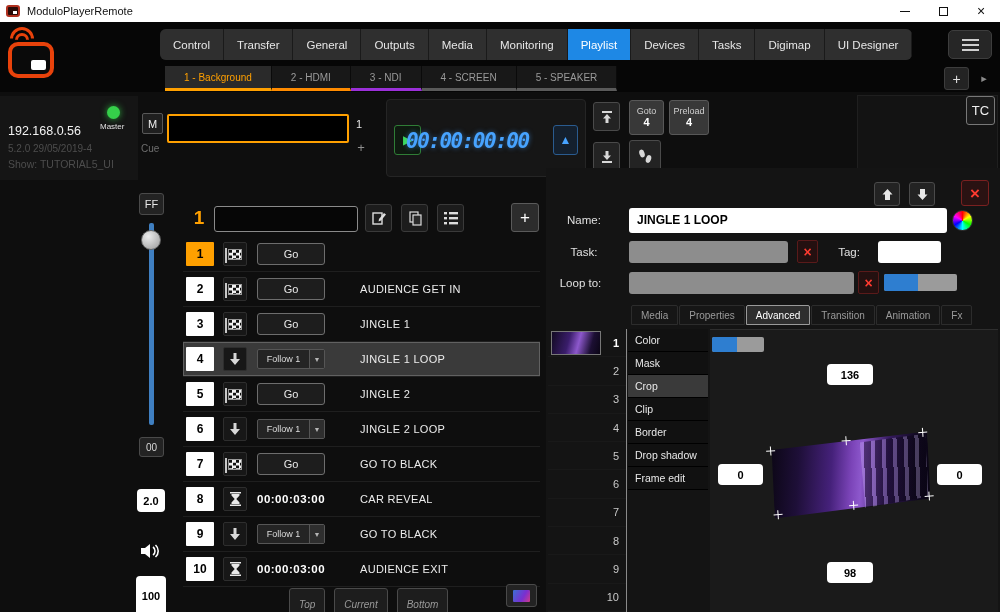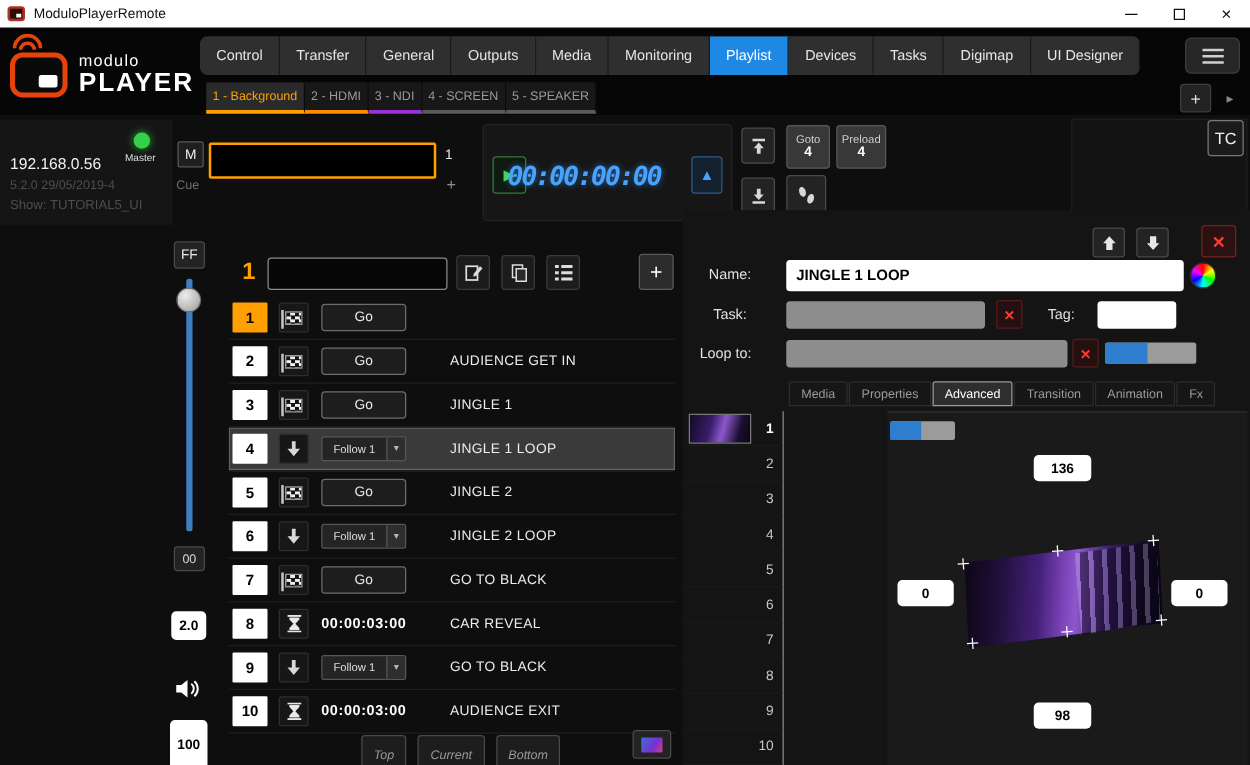--- a/index.html
+++ b/index.html
@@ -29,21 +29,21 @@
   .logo-line1{color:#fff;font-size:13px;letter-spacing:1px;}
   .logo-line2{color:#fff;font-size:21px;font-weight:bold;letter-spacing:1.5px;line-height:1;}
 
   .nav-tabs{position:absolute;left:160px;top:7px;height:31px;display:flex;background:#1c1c1c;border-radius:6px;overflow:hidden;}
   .nav-tab{height:31px;padding:0 13px;display:flex;align-items:center;background:#2f2f2f;color:#e6e6e6;font-size:11.5px;border-right:1px solid #1a1a1a;cursor:default;}
   .nav-tab.active{background:#1e88e5;color:#fff;}
   .hamburger{position:absolute;left:948px;top:8px;width:44px;height:29px;background:#262626;border:1px solid #3d3d3d;border-radius:5px;display:flex;flex-direction:column;justify-content:center;align-items:center;gap:3px;}
   .hamburger span{display:block;width:17px;height:2px;background:#cfcfcf;}
 
   .pl-tabs{position:absolute;left:165px;top:44px;height:25px;display:flex;background:#141414;border-radius:3px;}
-  .pl-tab{height:25px;padding:0 5px;display:flex;align-items:center;background:#181818;color:#9a9a9a;font-size:10px;border-right:1px solid #0a0a0a;border-bottom:3px solid transparent;}
+  .pl-tab{height:25px;padding:0 19px;display:flex;align-items:center;background:#181818;color:#9a9a9a;font-size:10px;border-right:1px solid #0a0a0a;border-bottom:3px solid transparent;}
   .pl-tab.active{background:#2a2a2a;color:#ffa000;border-bottom-color:#ffa000;}
   .pl-tab.u-orange{border-bottom-color:#ff8b00;}
   .pl-tab.u-purple{border-bottom-color:#9b30d9;}
   .pl-tab.u-gray{border-bottom-color:#5a5a5a;}
   .pl-plus{position:absolute;left:944px;top:45px;width:25px;height:23px;background:#232323;border:1px solid #3d3d3d;border-radius:3px;color:#e0e0e0;font-size:14px;display:flex;align-items:center;justify-content:center;}
   .pl-next{position:absolute;left:975px;top:45px;width:18px;height:23px;color:#8a8a8a;font-size:11px;display:flex;align-items:center;justify-content:center;}
 
   
   .server-info{position:absolute;left:0;top:96px;width:138px;height:84px;background:#151515;}
   .green-dot{position:absolute;left:107px;top:10px;width:13px;height:13px;border-radius:50%;background:#35d04a;box-shadow:0 0 7px rgba(53,208,74,.8);}
@@ -188,24 +188,20 @@
       </div>
   </div>
 
   <div class="topbar">
     <div class="logo">
       <div class="logo-icon">
         <div class="wifi-arc a1"></div>
         <div class="wifi-arc a2"></div>
         <div class="logo-screen"></div>
       </div>
-      <div class="logo-text">
-        <div class="logo-line1">modulo</div>
-        <div class="logo-line2">PLAYER</div>
-      </div>
     </div>
 
     <div class="nav-tabs">
       <div class="nav-tab">Control</div>
       <div class="nav-tab">Transfer</div>
       <div class="nav-tab">General</div>
       <div class="nav-tab">Outputs</div>
       <div class="nav-tab">Media</div>
       <div class="nav-tab">Monitoring</div>
       <div class="nav-tab active">Playlist</div>
@@ -541,20 +537,29 @@
         <div class="layer-num">8</div>
       </div>
     <div class="layer-row">
         <div class="layer-num">9</div>
       </div>
     <div class="layer-row">
         <div class="layer-num">10</div>
       </div>
   </div>
 
+  <div class="d-menu">
+    <div class="menu-item">Color</div>
+    <div class="menu-item">Mask</div>
+    <div class="menu-item selected">Crop</div>
+    <div class="menu-item">Clip</div>
+    <div class="menu-item">Border</div>
+    <div class="menu-item">Drop shadow</div>
+    <div class="menu-item">Frame edit</div>
+  </div>
 
   <div class="crop-panel"></div>
   <div class="toggle crop-toggle">
       <div class="on"></div>
     </div>
   <div class="white-box crop-box crop-top">136</div>
   <div class="white-box crop-box crop-left">0</div>
   <div class="white-box crop-box crop-right">0</div>
   <div class="white-box crop-box crop-bottom">98</div>
 

